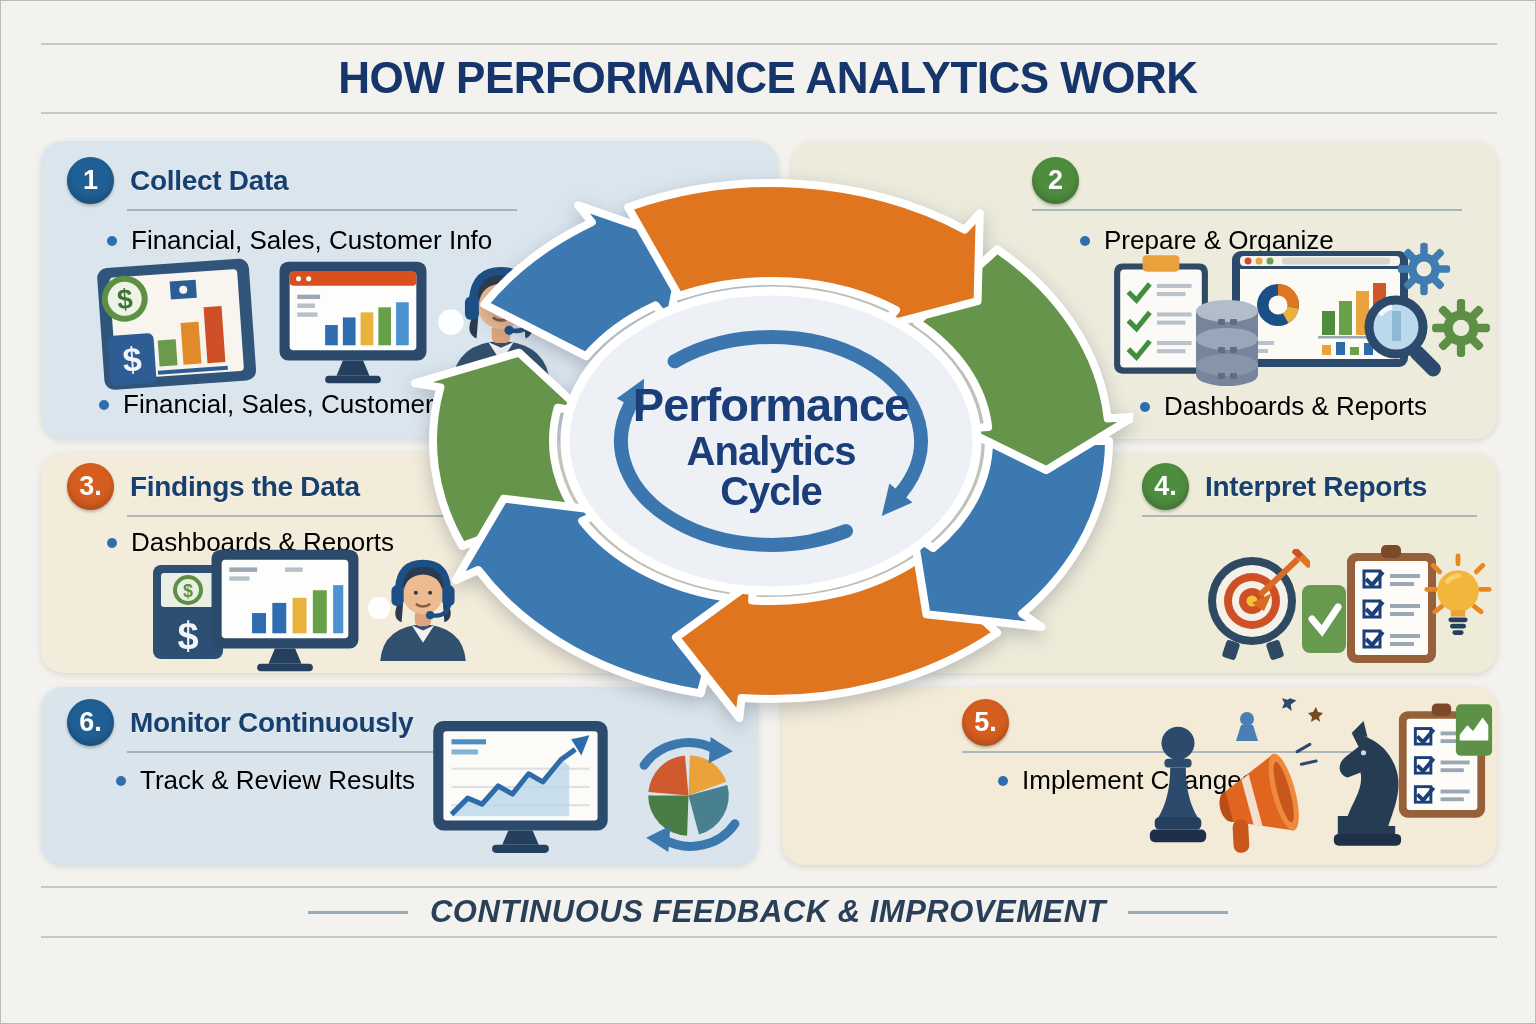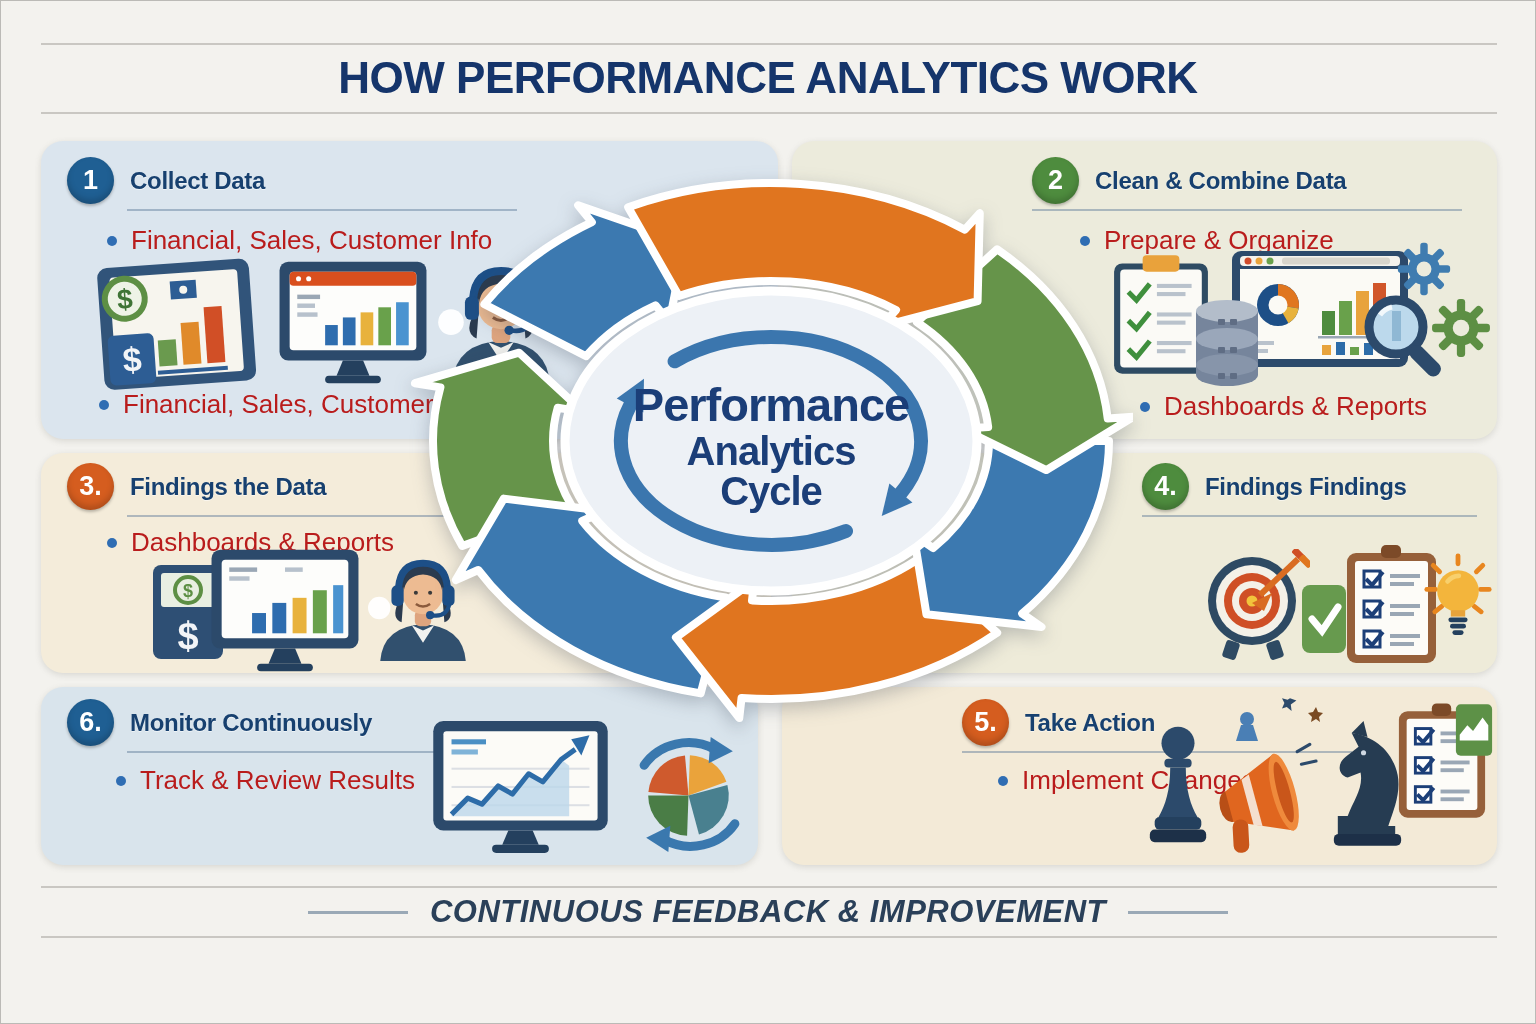--- a/index.html
+++ b/index.html
@@ -6,24 +6,24 @@
   .canvas{position:relative;width:1536px;height:1024px;background:#f3f2ee;
     font-family:"Liberation Sans",sans-serif;overflow:hidden;border:1px solid #bbbab6;box-sizing:border-box;}
   .rule{position:absolute;left:40px;width:1456px;height:2px;background:#c9c7c2;}
   .main-title{position:absolute;top:52px;left:0;width:100%;text-align:center;
     font-size:44px;font-weight:bold;color:#15356b;letter-spacing:-0.5px;}
   .panel{position:absolute;border-radius:22px;box-shadow:0 2px 6px rgba(110,110,100,.20);}
   .step-head{position:absolute;display:flex;align-items:center;gap:16px;}
   .badge{width:47px;height:47px;border-radius:50%;display:flex;align-items:center;justify-content:center;
     color:#fff;font-weight:bold;font-size:27px;flex:none;
     box-shadow:0 2px 3px rgba(0,0,0,.25), inset 0 -4px 6px rgba(0,0,0,.18);}
-  .step-title{font-size:24px;font-weight:bold;color:#17406f;letter-spacing:-0.3px;
+  .step-title{font-size:28px;font-weight:bold;color:#17406f;letter-spacing:-0.3px;
     text-shadow:0 1px 0 rgba(255,255,255,.55);white-space:nowrap;}
   .underline{position:absolute;height:2px;background:rgba(90,120,150,.45);}
-  .bullet{position:absolute;display:flex;align-items:center;gap:14px;font-size:26px;color:#b91c1c;white-space:nowrap;}
+  .bullet{position:absolute;display:flex;align-items:center;gap:14px;font-size:26px;color:#000000;white-space:nowrap;}
   .bullet .dot{width:10px;height:10px;border-radius:50%;background:#2f6db3;flex:none;}
   .icons svg,.panel>svg{position:absolute;}
   .cycle{position:absolute;left:408px;top:162px;width:724px;height:560px;
     filter:drop-shadow(0 6px 9px rgba(50,60,80,.28));}
   .ct1{font-size:47px;font-weight:bold;fill:#1b3e78;letter-spacing:-1px;}
   .ct2{font-size:40px;font-weight:bold;fill:#1b3e78;letter-spacing:-1px;}
   .footer-row{position:absolute;top:893px;left:0;width:100%;display:flex;align-items:center;justify-content:center;gap:22px;}
   .footer-text{font-size:31px;font-weight:bold;font-style:italic;color:#2a4059;letter-spacing:.5px;}
   .dash{width:100px;height:3px;background:#9aa9b6;}
   text{font-family:"Liberation Sans",sans-serif;}
@@ -158,21 +158,20 @@
     </div>
     <div class="bullet" style="left:58px;top:248px">
       <span class="dot"></span>
       <span>Financial, Sales, Customer Info</span>
     </div>
   </div>
 
   <div class="panel" style="left: 791px; top: 140px; width: 705px; height: 298px; background: rgb(236, 235, 220);">
     <div class="step-head" style="left:240px;top:16px">
       <div class="badge" style="background: rgb(78, 140, 62);">2</div>
-      <div class="step-title">Clean &amp; Combine Data</div>
     </div>
     <div class="underline" style="left:240px;top:68px;width:430px"></div>
     <div class="bullet" style="left:288px;top:84px">
       <span class="dot"></span>
       <span>Prepare &amp; Organize</span>
     </div>
     <div class="icons">
       <svg style="left:318px;top:112px" width="102" height="125">
           <use href="#sym-clip-green"></use>
         </svg>
@@ -268,21 +267,21 @@
         </svg>
       <svg style="left:326px;top:98px" width="112" height="112">
           <use href="#sym-agent"></use>
         </svg>
     </div>
   </div>
 
   <div class="panel" style="left: 791px; top: 452px; width: 705px; height: 220px; background: rgb(238, 235, 217);">
     <div class="step-head" style="left:350px;top:10px">
       <div class="badge" style="background: rgb(78, 140, 62);">4.</div>
-      <div class="step-title">Findings Findings</div>
+      <div class="step-title">Interpret Reports</div>
     </div>
     <div class="underline" style="left:350px;top:62px;width:335px"></div>
     <div class="icons">
       <svg style="left:408px;top:96px" width="110" height="114" viewBox="0 0 110 114">
         <rect x="24" y="92" width="14" height="18" rx="3" fill="#2e4a63" transform="rotate(18 31 101)"></rect>
         <rect x="68" y="92" width="14" height="18" rx="3" fill="#2e4a63" transform="rotate(-18 75 101)"></rect>
         <circle cx="52" cy="52" r="44" fill="#2e4a63"></circle>
         <circle cx="52" cy="52" r="36" fill="#f4f1e8"></circle>
         <circle cx="52" cy="52" r="28" fill="#cf4f26"></circle>
         <circle cx="52" cy="52" r="20" fill="#f4f1e8"></circle>
@@ -316,21 +315,20 @@
         <rect x="33" y="83" width="24" height="6" rx="3" fill="#24405e"></rect>
         <rect x="35" y="91" width="20" height="6" rx="3" fill="#24405e"></rect>
         <rect x="38" y="99" width="14" height="6" rx="3" fill="#24405e"></rect>
       </svg>
     </div>
   </div>
 
   <div class="panel" style="left: 781px; top: 686px; width: 715px; height: 178px; background: rgb(243, 234, 215);">
     <div class="step-head" style="left:180px;top:12px">
       <div class="badge" style="background: rgb(213, 93, 31);">5.</div>
-      <div class="step-title">Take Action</div>
     </div>
     <div class="underline" style="left:180px;top:64px;width:390px"></div>
     <div class="bullet" style="left:216px;top:78px">
       <span class="dot"></span>
       <span>Implement Changes</span>
     </div>
     <div class="icons">
       <svg style="left:362px;top:26px" width="68" height="138" viewBox="0 0 70 140">
         <circle cx="35" cy="30" r="17" fill="#2c4a6b"></circle>
         <rect x="21" y="46" width="28" height="9" rx="4" fill="#2c4a6b"></rect>

